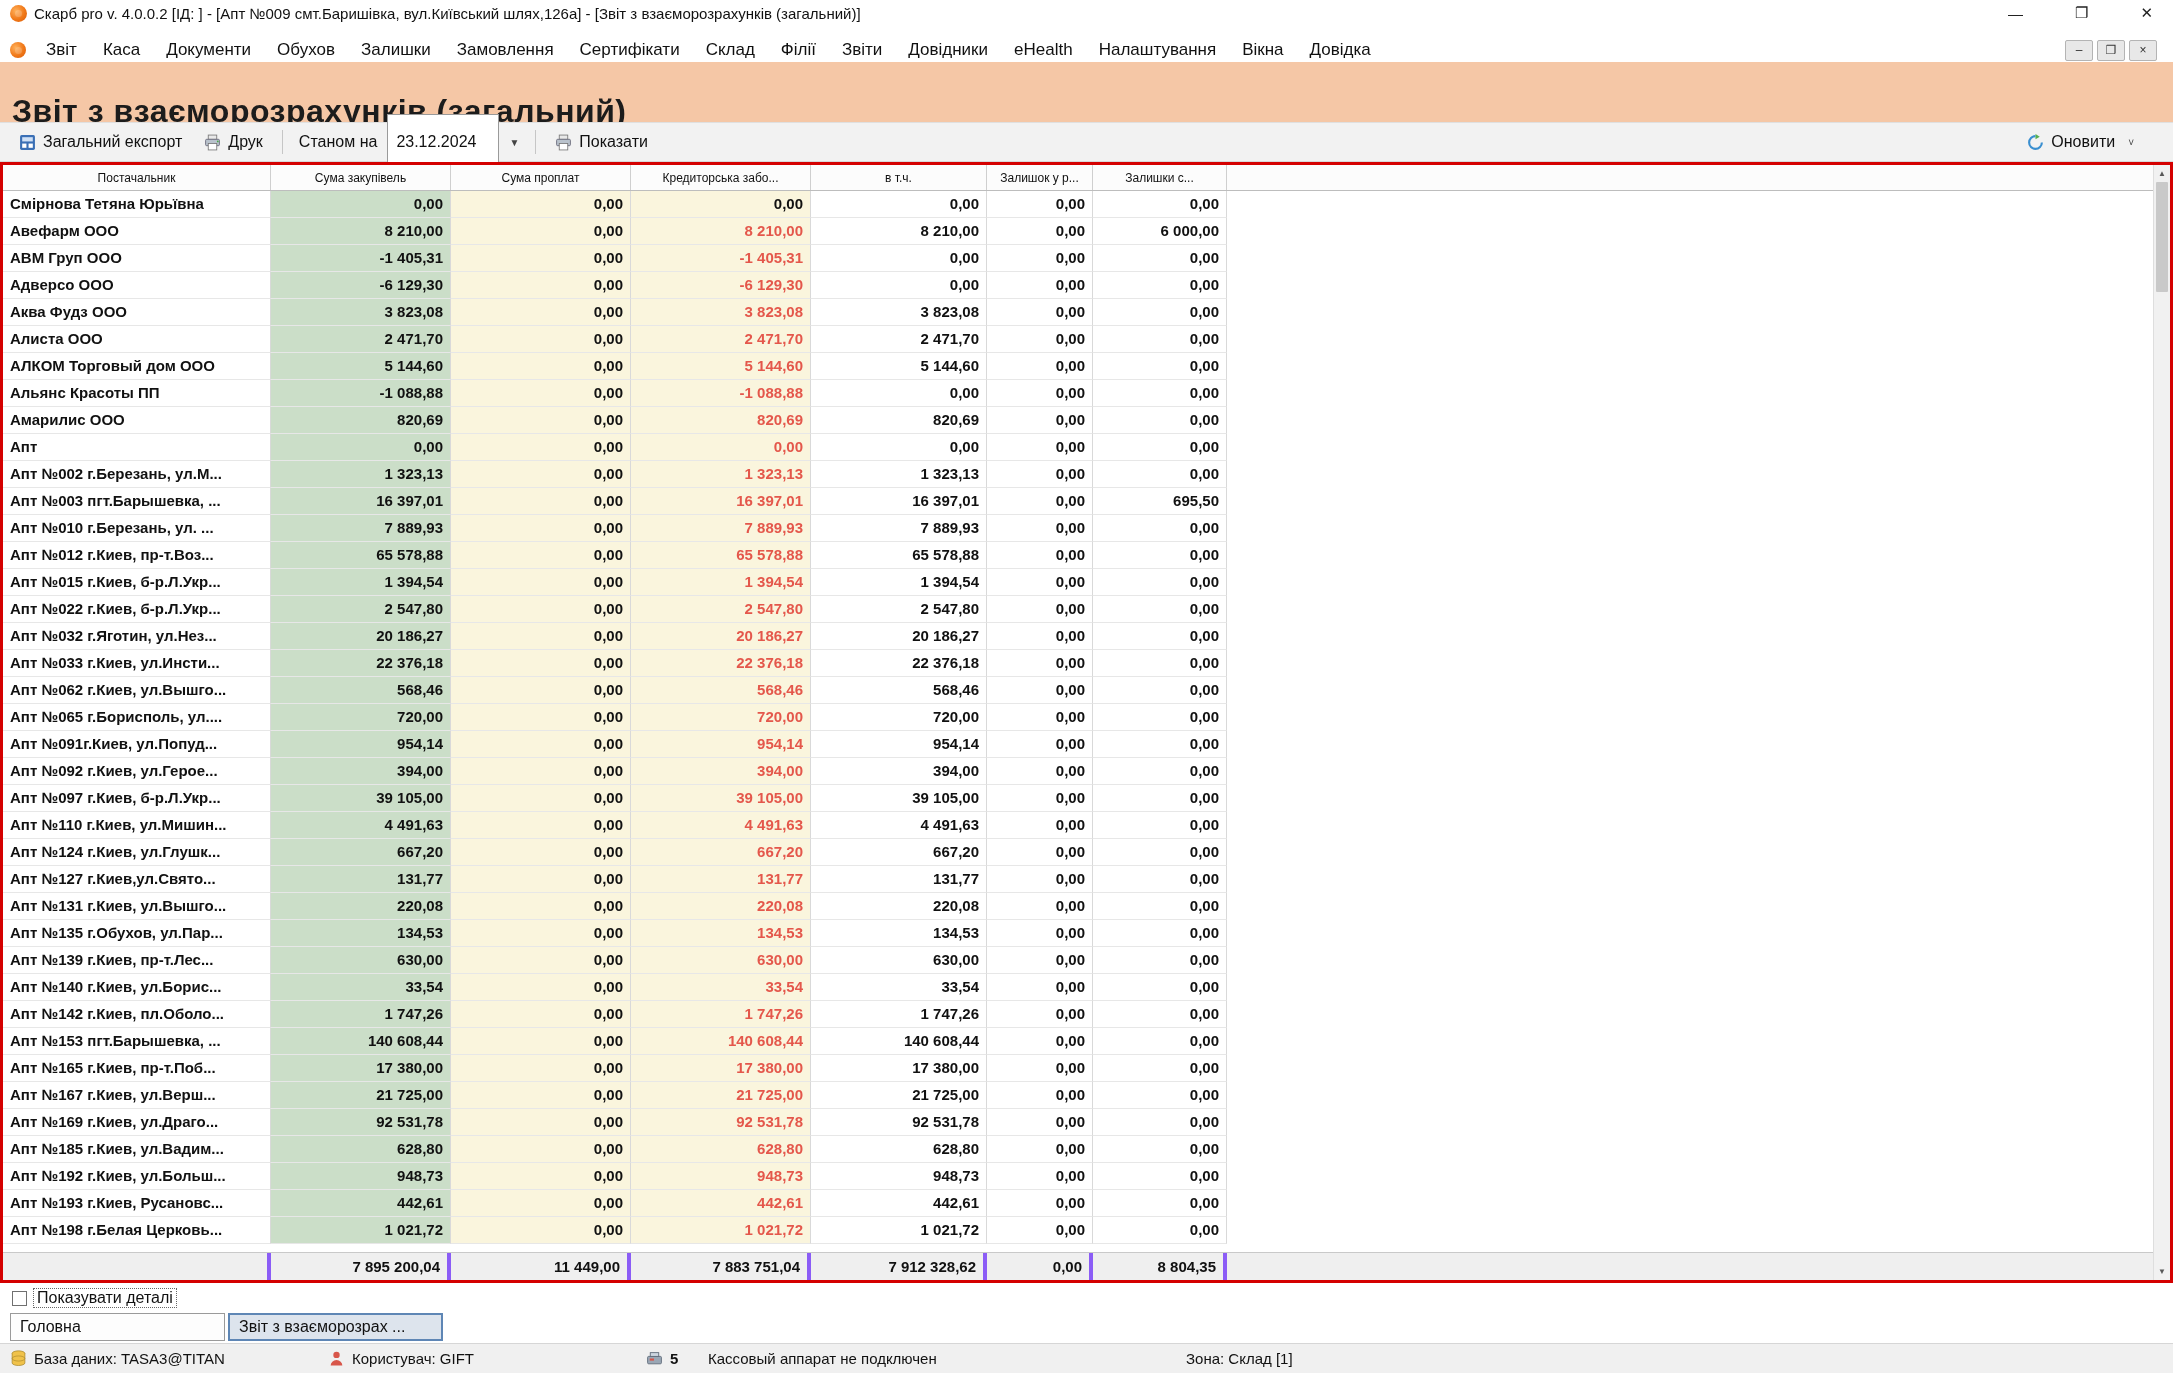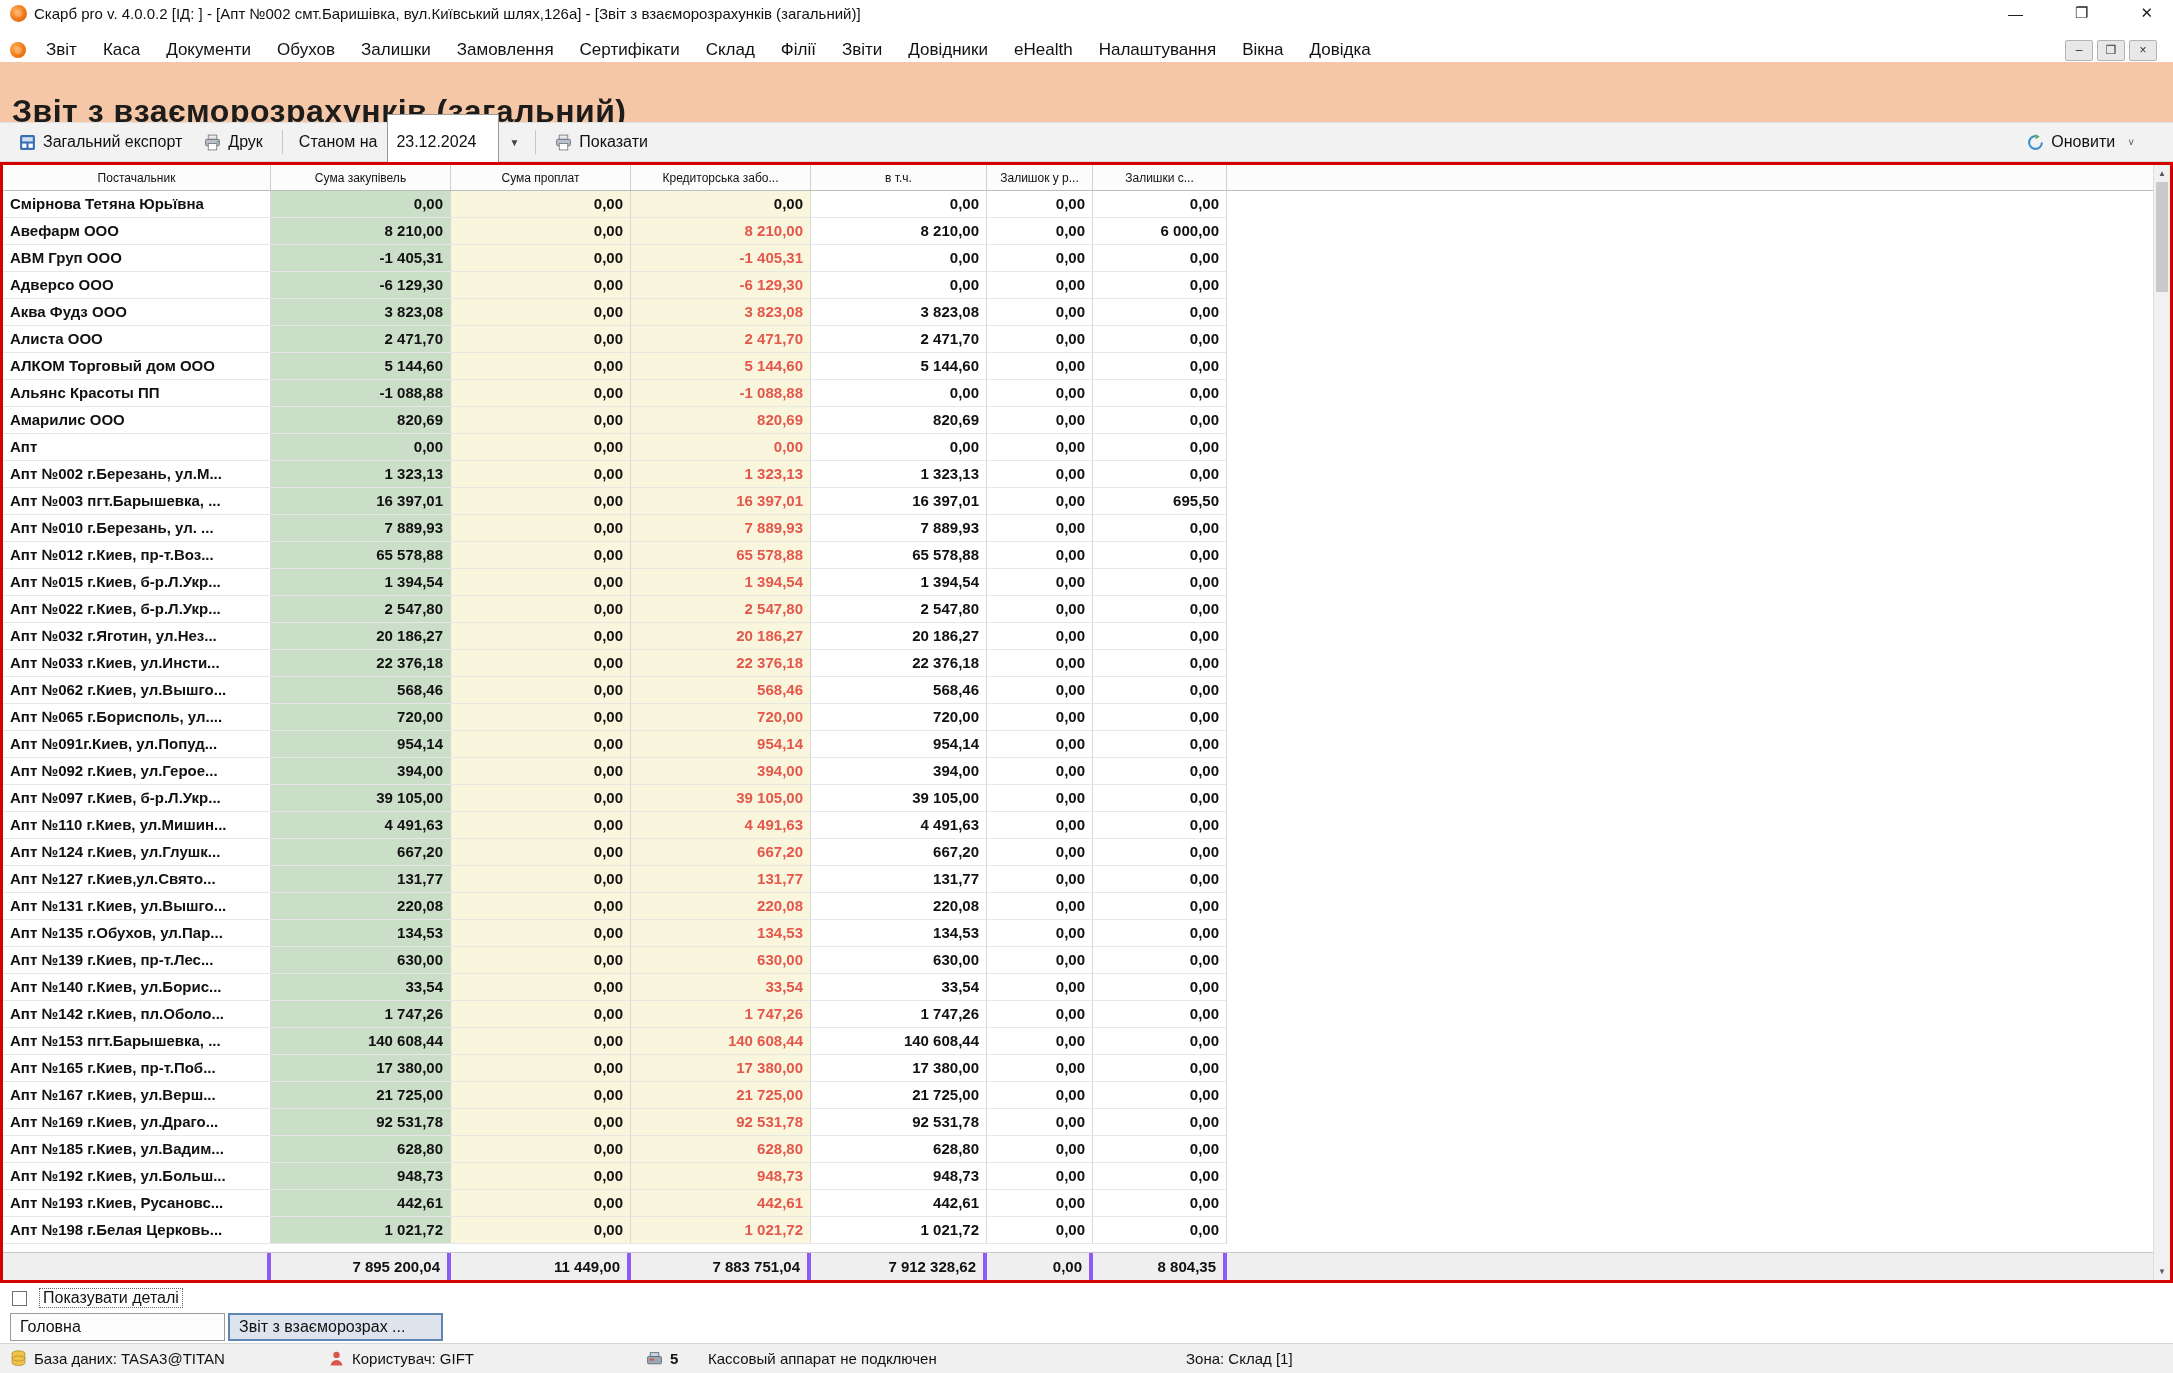--- a/index.html
+++ b/index.html
@@ -61,42 +61,42 @@
   .totalsrow { display:flex; height:28px; background:#efefef; border-top:1px solid #c9c9c9; margin-right:17px; }
   .totalsrow .td { background:transparent; border-right:4px solid #8b5cf6; border-bottom:none; line-height:27px; }
 
   
   .vscroll { position:absolute; top:0; right:0; bottom:0; width:17px; background:#f1f1f1; border-left:1px solid #dedede; }
   .varrow { height:17px; display:flex; align-items:center; justify-content:center; font-size:8px; color:#585858; }
   .varrow.down { position:absolute; bottom:0; left:0; right:0; }
   .vthumb { position:absolute; top:17px; left:2px; right:2px; height:110px; background:#c9c9c9; border-radius:1px; }
 
   
-  .detailsrow { top:1285px; height:26px; display:flex; align-items:center; padding-left:12px; font-size:16px; gap:12px; }
+  .detailsrow { top:1285px; height:26px; display:flex; align-items:center; padding-left:12px; font-size:16px; gap:6px; }
   .checkbox { width:15px; height:15px; background:#fff; border:1px solid #707070; }
   .details-label { border:1px dotted #666; padding:0 3px; }
 
   .tabsrow { top:1313px; height:30px; display:flex; gap:3px; padding-left:10px; }
   .tab { width:215px; height:28px; display:flex; align-items:center; padding:0 9px; font-size:16px;
     border:1px solid #9a9a9a; background:#fdfdfd; white-space:nowrap; overflow:hidden; }
   .tab.active { border:2px solid #5e86b5; background:#dde4ed; }
 
   
   .statusbar { top:1343px; height:30px; background:#f0f0f0; border-top:1px solid #d6d6d6;
     display:flex; align-items:center; font-size:15px; }
   .sseg { display:flex; align-items:center; gap:7px; padding:12px 10px; height:100%; }
   .s1 { width:318px; } .s2 { width:318px; } .s3 { width:62px; justify-content:flex-start; } .s4 { width:478px; }
   .bold5 { font-weight:bold; }
 </style>
 </head>
 <body>
 
 <div class="band titlebar">
   <span class="app-icon"></span>
-  <span>Скарб pro v. 4.0.0.2 [ІД:        ] - [Апт №002 смт.Баришівка, вул.Київський шлях,126а] - [Звіт з взаєморозрахунків (загальний)]</span>
+  <span>Скарб pro v. 4.0.0.2 [ІД:        ] - [Апт №009 смт.Баришівка, вул.Київський шлях,126а] - [Звіт з взаєморозрахунків (загальний)]</span>
   <span class="win-controls">
     <span>—</span>
     <span>❐</span>
     <span>✕</span>
   </span>
 </div>
 
 <div class="band menubar">
   <span class="app-icon" style="width:16px;height:16px;"></span>
   <div style="display:flex;">

